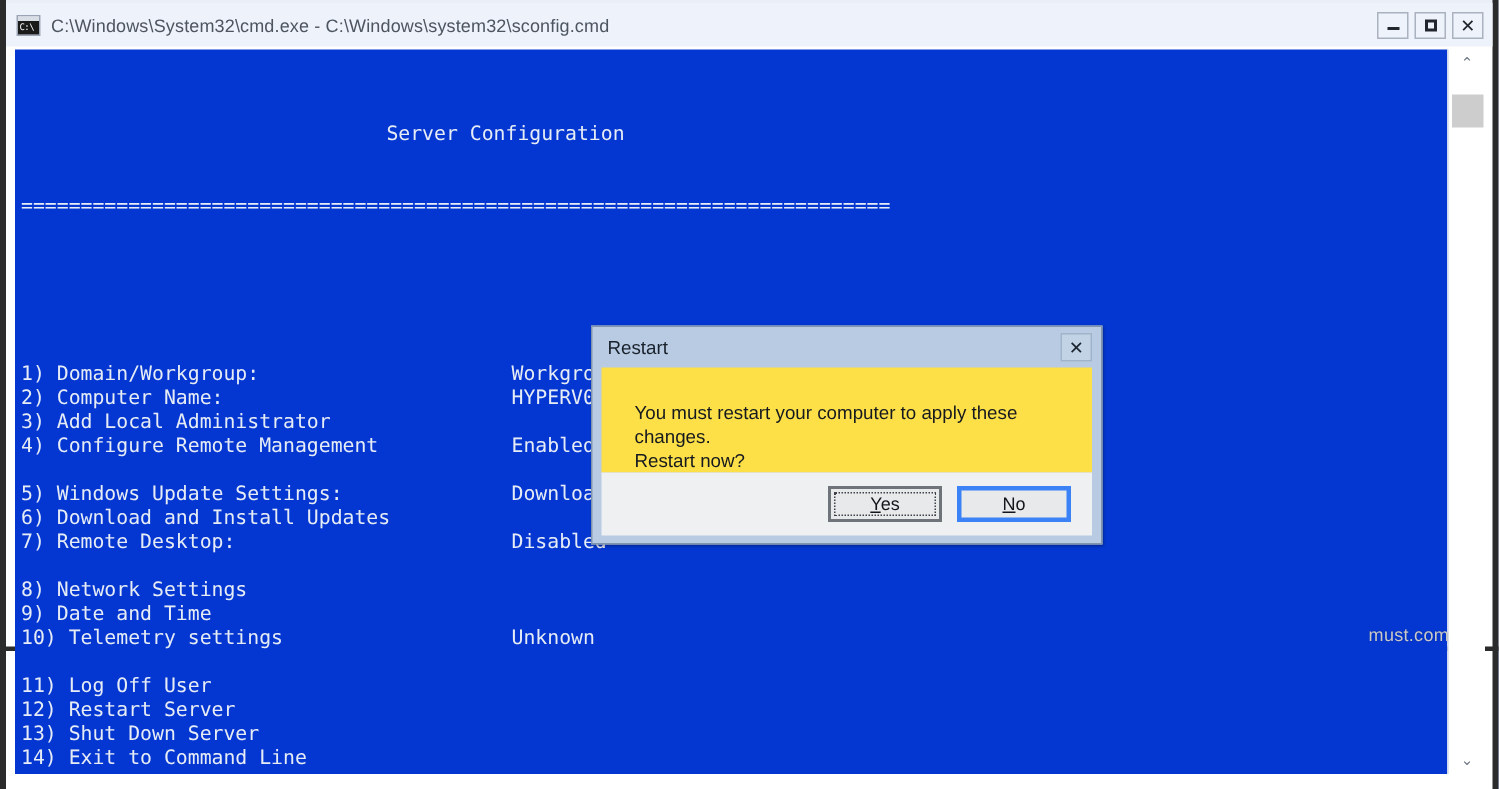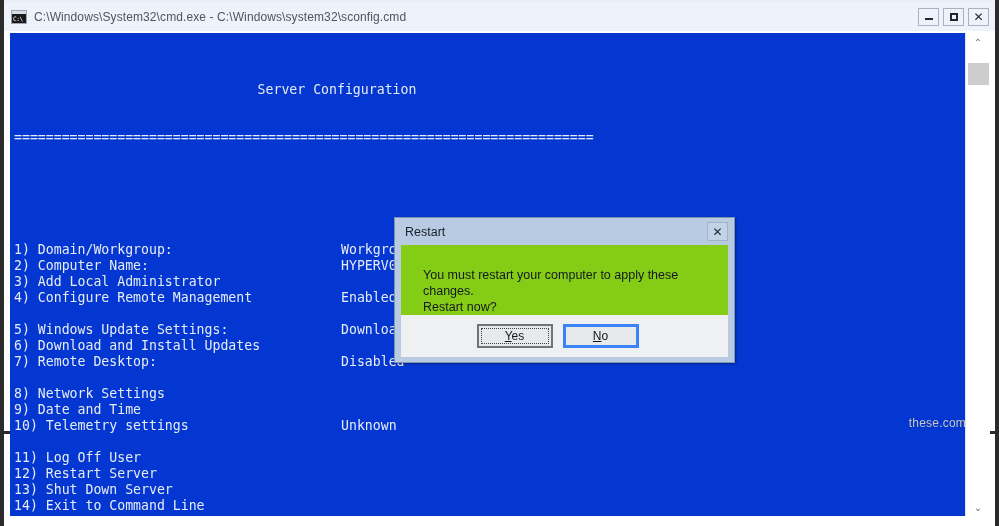--- a/index.html
+++ b/index.html
@@ -251,41 +251,41 @@
     color: #1b2530;
     font-family: "DejaVu Sans", sans-serif;
     cursor: default;
   }
   #dialog-body {
     position: absolute;
     left: 6px;
     top: 27px;
     width: 327px;
     height: 70px;
-    background: #84cc16;
+    background: #fde047;
     box-sizing: border-box;
     padding: 22px 0 0 22px;
   }
   #dialog-message {
     font-size: 12.5px;
     color: #15191f;
     line-height: 16px;
     white-space: pre-line;
   }
   #dialog-footer {
     position: absolute;
     left: 6px;
     top: 97px;
     width: 327px;
     height: 42px;
     background: #eff0f1;
     box-sizing: border-box;
     display: flex;
     align-items: center;
-    justify-content: center;
+    justify-content: flex-end;
     padding-right: 14px;
     gap: 10px;
   }
   .dlg-btn {
     width: 76px;
     height: 24px;
     background: #e8e9ea;
     border: 3px solid #3b82f6;
     box-sizing: border-box;
     display: flex;
@@ -384,15 +384,15 @@
       <div class="dlg-btn focused">
         <span class="inner-focus"></span>
         <span><u>Y</u><span>es</span></span>
       </div>
       <div class="dlg-btn">
         <span><u>N</u><span>o</span></span>
       </div>
     </div>
   </div>
 
-  <div id="watermark">these.com</div>
+  <div id="watermark">must.com</div>
 
 </div>
 
 </body></html>

